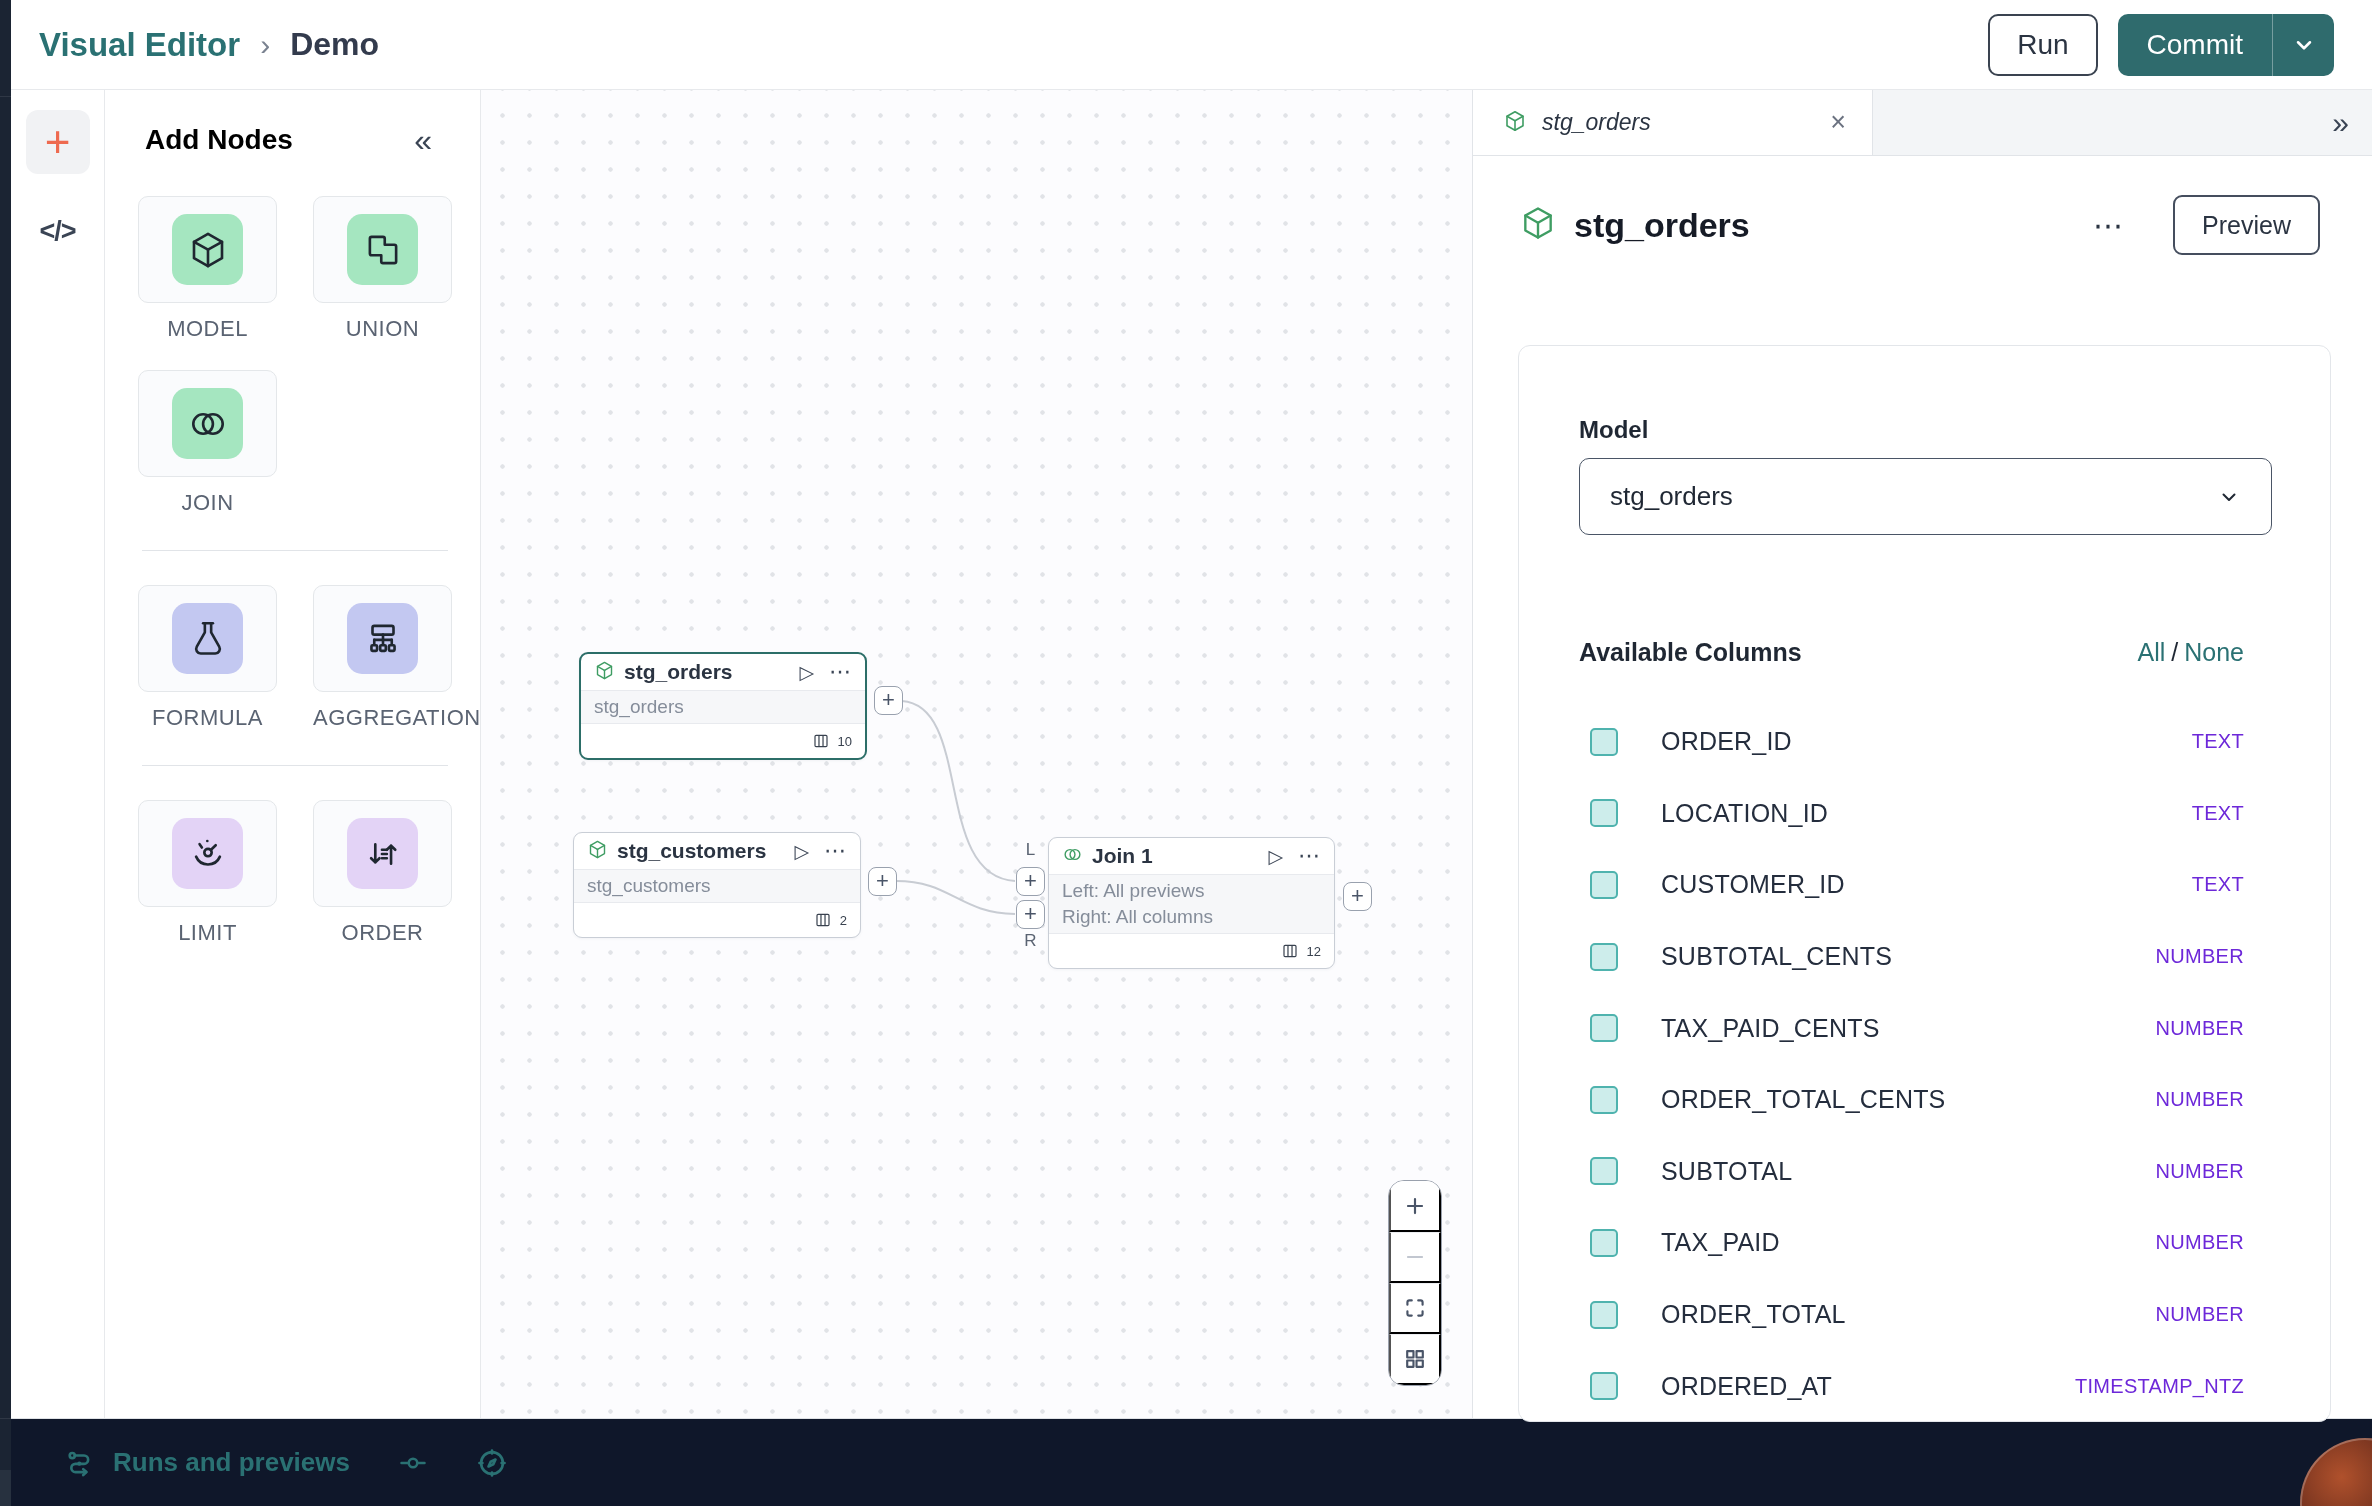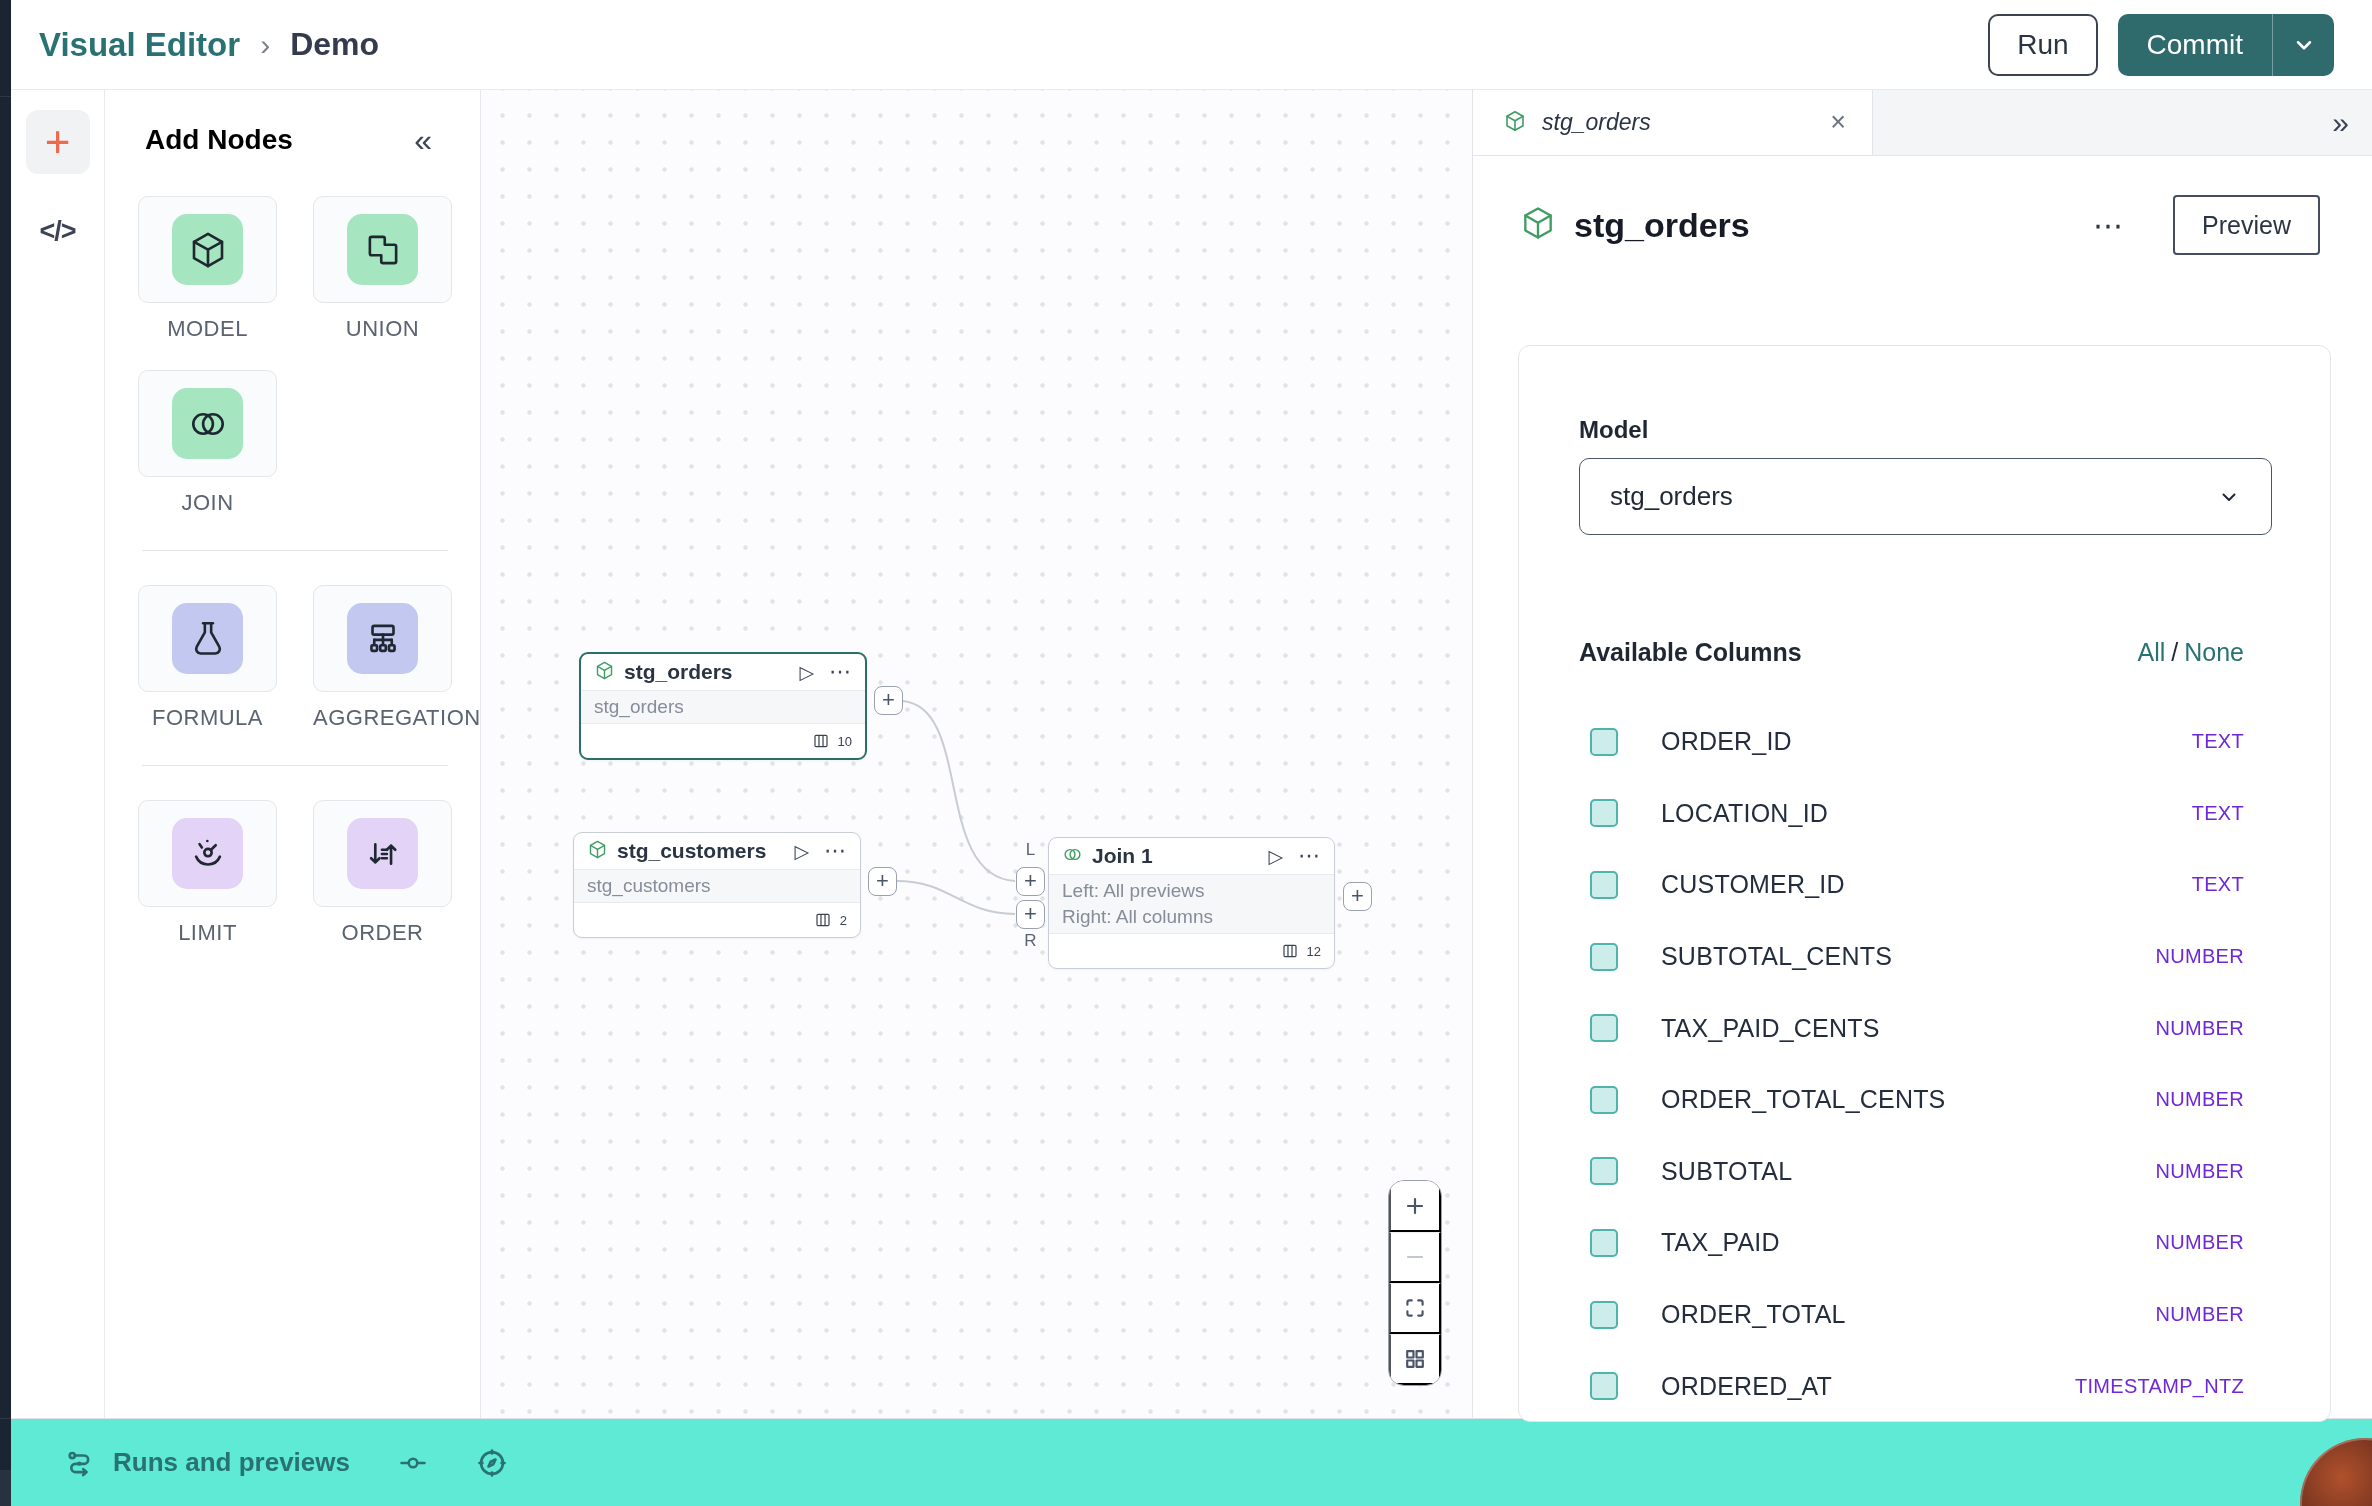--- a/index.html
+++ b/index.html
@@ -94,21 +94,21 @@
   .tab .t-icon svg { width:24px; height:24px; stroke:#3F9D63; stroke-width:1.6; fill:none; stroke-linecap:round; stroke-linejoin:round; }
   .tab-label { font-style:italic; font-size:23px; color:#2B3442; }
   .tab-close { margin-left:auto; font-size:27px; color:#6B7280; cursor:pointer; line-height:1; }
   .tab-expand { margin-left:auto; display:flex; align-items:center; padding-right:26px; font-size:30px; color:#3A4454; letter-spacing:-3px; cursor:pointer; }
 
   .panel-body { flex:1; position:relative; background:#fff; }
   .pb-head { position:absolute; left:46px; right:52px; top:38px; height:62px; display:flex; align-items:center; gap:17px; }
   .pb-cube svg { width:38px; height:38px; stroke:#3F9D63; stroke-width:1.5; fill:none; stroke-linecap:round; stroke-linejoin:round; }
   .pb-title { font-size:34px; font-weight:700; color:#161B26; }
   .pb-dots { margin-left:auto; margin-right:32px; font-size:30px; color:#2B3442; cursor:pointer; letter-spacing:1px; }
-  .preview-btn { height:60px; padding:0 27px; background:#fff; border:2px solid #454E5E; border-radius:4px;
+  .preview-btn { height:60px; padding:0 27px; background:#fff; border:2px solid #454E5E; border-radius:9px;
     font-size:25px; color:#2B3442; font-family:inherit; cursor:pointer; }
 
   .card { position:absolute; left:45px; width:813px; top:189px; bottom:-4px; border:1px solid #E3E6EA; border-radius:12px; background:#fff; }
   .model-label { position:absolute; left:60px; top:70px; font-size:24px; font-weight:700; color:#1F2733; }
   .model-select { position:absolute; left:60px; top:112px; width:693px; height:77px; border:1.5px solid #4A5566; border-radius:10px;
     display:flex; align-items:center; padding:0 30px; font-size:26px; color:#1F2733; cursor:pointer; background:#fff; }
   .model-select svg { margin-left:auto; width:24px; height:24px; stroke:#1F2733; stroke-width:2; fill:none; stroke-linecap:round; stroke-linejoin:round; }
 
   .cols-head { position:absolute; left:60px; right:86px; top:292px; display:flex; align-items:baseline; }
   .cols-title { font-size:25px; font-weight:700; color:#1F2733; }
@@ -116,21 +116,21 @@
   .link-teal { color:#2A7173; cursor:pointer; }
   .cols-sep { color:#1F2733; }
 
   .cols-list { position:absolute; left:0; right:0; top:360px; bottom:0; overflow:hidden; }
   .col-row { display:flex; align-items:center; height:71.6px; padding:0 86px 0 71px; }
   .cb { width:28px; height:28px; flex:0 0 28px; background:#CDEDEB; border:2px solid #4FB3AE; border-radius:5px; cursor:pointer; }
   .col-name { margin-left:43px; font-size:25px; color:#242D3D; letter-spacing:.2px; }
   .col-type { margin-left:auto; font-size:20px; color:#6d28d9; letter-spacing:.3px; }
 
   
-  .bottombar { height:88px; flex:0 0 88px; background:#5eead4; border-top:1px solid #DFE2E6;
+  .bottombar { height:88px; flex:0 0 88px; background:#0f172a; border-top:1px solid #DFE2E6;
     display:flex; align-items:center; padding-left:53px; gap:48px; }
   .runs { display:flex; align-items:center; gap:17px; cursor:pointer; }
   .runs svg { width:32px; height:32px; stroke:#2A7173; stroke-width:2; fill:none; stroke-linecap:round; stroke-linejoin:round; }
   .runs-label { font-size:26px; font-weight:700; color:#2A7173; }
   .bb-icon { cursor:pointer; display:flex; }
   .bb-icon svg { stroke:#2A7173; stroke-width:2; fill:none; stroke-linecap:round; stroke-linejoin:round; }
 
   .chat-blob { position:absolute; right:-58px; bottom:-62px; width:130px; height:130px; border-radius:50%; z-index:9;
     background:radial-gradient(circle at 32% 30%, #B0512C 0%, #7A3520 38%, #451E11 72%, #30140B 100%);
     box-shadow:0 0 0 2px rgba(255,255,255,.25) inset; cursor:pointer; }

